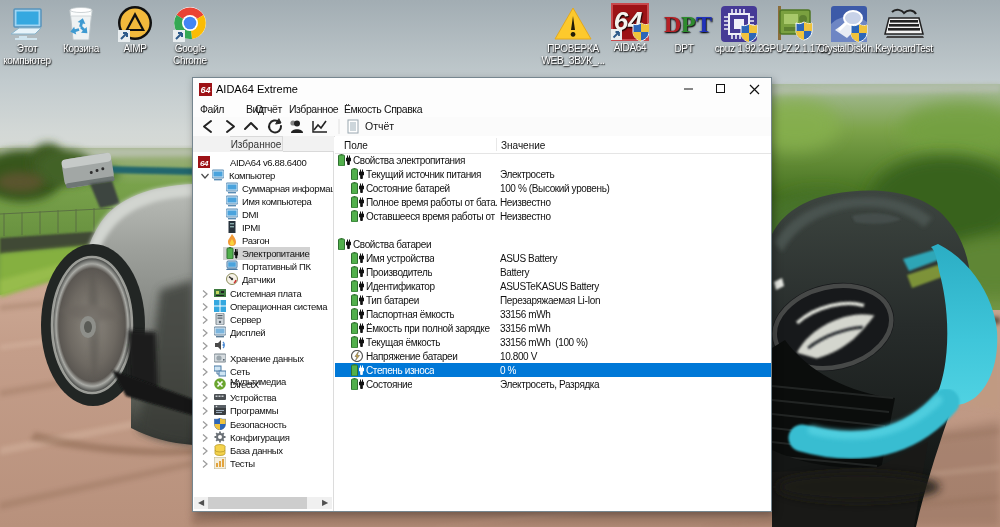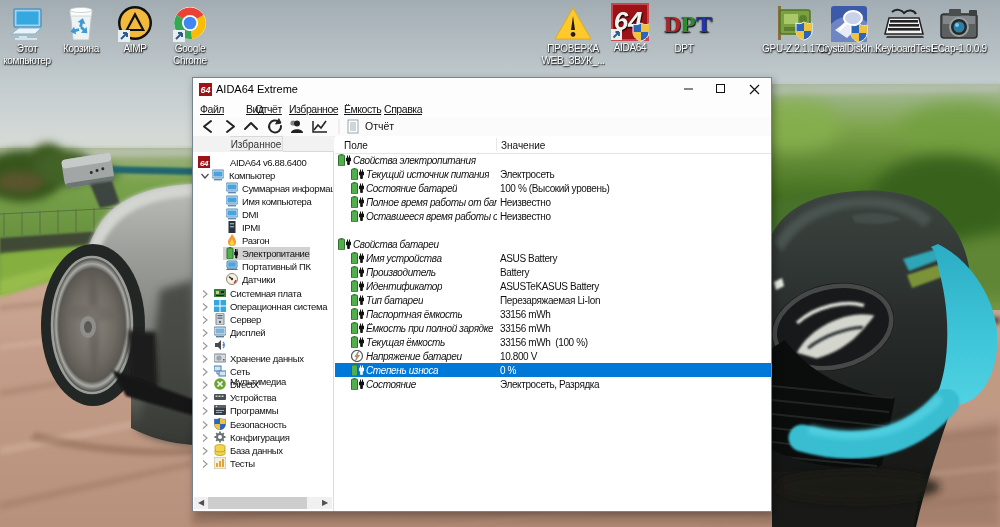--- a/index.html
+++ b/index.html
@@ -11,21 +11,21 @@
          text-shadow:0 1px 2px rgba(0,0,0,.85),1px 1px 1px rgba(0,0,0,.7);}
   .dicon .ig{height:39px;display:flex;align-items:flex-start;justify-content:center;}
   
   #win{position:absolute;left:192px;top:77px;width:578px;height:433px;
        background:#fff;border:1px solid #76868f;
        box-shadow:2px 3px 8px rgba(0,0,0,.35);font-size:10px;color:#111;}
   #titlebar{position:absolute;left:0;top:0;right:0;height:22px;background:#fdfdfd;}
   #title{position:absolute;left:23px;top:5px;font-size:11px;color:#000;}
   #menubar{position:absolute;left:0;top:22px;right:0;height:17px;background:#fdfdfd;
            font-size:10.5px;letter-spacing:-0.45px;}
-  #menubar span{position:absolute;top:3px;text-decoration:underline;}
+  #menubar span{position:absolute;top:3px;}
   #toolbar{position:absolute;left:0;top:39px;right:0;height:19px;background:#fbfbfb;
            border-bottom:1px solid #e2e2e2;}
   
   #tabs{position:absolute;left:0;top:58px;width:141px;height:16px;background:#f2f2f2;}
   .tab{position:absolute;top:0;height:15px;font-size:10px;text-align:center;padding-top:2px;box-sizing:border-box;}
   #treepane{position:absolute;left:0;top:74px;width:140px;bottom:0;background:#fff;
             border-right:1px solid #dcdcdc;overflow:hidden;}
   .trow{position:absolute;height:13px;white-space:nowrap;font-size:9.5px;letter-spacing:-0.35px;}
   .trow .lbl{position:absolute;top:1px;}
   .ticon{position:absolute;top:0;width:12px;height:12px;}
@@ -33,21 +33,21 @@
   #hsb .thumb{position:absolute;left:14px;top:0;width:99px;height:12px;background:#cdcdcd;}
   #hsb .ar{position:absolute;top:0;width:14px;height:12px;color:#505050;font-size:8px;text-align:center;line-height:12px;}
   
   #list{position:absolute;left:142px;top:58px;right:0;bottom:0;background:#fff;overflow:hidden;}
   #lhead{position:absolute;left:0;top:0;right:0;height:17px;background:#fff;
          border-bottom:1px solid #e5e5e5;font-size:10px;}
   #lhead .c1{position:absolute;left:9px;top:4px;}
   #lhead .c2{position:absolute;left:166px;top:4px;}
   #lhead .sep{position:absolute;left:161px;top:2px;bottom:2px;width:1px;background:#e8e8e8;}
   .lrow{position:absolute;left:0;right:0;height:14px;white-space:nowrap;font-size:10px;letter-spacing:-0.38px;}
-  .lrow .f{position:absolute;top:2px;max-width:131px;overflow:hidden;font-style:italic;}
+  .lrow .f{position:absolute;top:2px;max-width:131px;overflow:hidden;}
   .lrow .v{position:absolute;left:165px;top:2px;}
   .sel{background:#0078d7;color:#fff;}
   .bat{position:absolute;top:1px;width:14px;height:12px;}
 </style></head>
 <body>
 <div id="desk">
 
   <svg class="abs" width="1000" height="527" viewBox="0 0 1000 527" style="left:0;top:0">
     <defs>
       <linearGradient id="sky" x1="0" y1="0" x2="0" y2="1">
@@ -332,20 +332,41 @@
   <div class="dicon" style="left:650px;top:4px">
       <div class="ig">
     <svg width="60" height="40" viewBox="0 0 60 40">
       <text x="10" y="28" font-size="24" font-weight="bold" font-family="Liberation Serif,serif" fill="#b52025">D</text>
       <text x="27" y="28" font-size="24" font-weight="bold" font-family="Liberation Serif,serif" fill="#2e8b2e">P</text>
       <text x="42" y="28" font-size="24" font-weight="bold" font-family="Liberation Serif,serif" fill="#2233bb">T</text>
     </svg>
       </div>
     <div>DPT</div>
     </div>
+  <div class="dicon" style="left:705px;top:4px">
+      <div class="ig">
+    <svg width="40" height="40" viewBox="0 0 40 40">
+      <rect x="2" y="2" width="36" height="36" rx="4" fill="#463a96"></rect>
+      <rect x="10" y="10" width="20" height="20" fill="none" stroke="#efeff8" stroke-width="2"></rect>
+      <rect x="15" y="15" width="10" height="10" fill="#efeff8"></rect>
+      <g stroke="#efeff8" stroke-width="1.6">
+        <path d="M13,10 L13,5 M17,10 L17,5 M21,10 L21,5 M25,10 L25,5"></path>
+        <path d="M13,30 L13,35 M17,30 L17,35 M21,30 L21,35 M25,30 L25,35"></path>
+        <path d="M10,13 L5,13 M10,17 L5,17 M10,21 L5,21 M10,25 L5,25"></path>
+        <path d="M30,13 L35,13 M30,17 L35,17 M30,21 L35,21 M30,25 L35,25"></path>
+      </g>
+      <g transform="translate(22,20)">
+        <path d="M8,0 C11,2 14,2 16,1 L16,9 C16,14 12,17 8,18 C4,17 0,14 0,9 L0,1 C2,2 5,2 8,0 Z" fill="#2d66b8" stroke="#fff" stroke-width="1"></path>
+        <path d="M8,0 C11,2 14,2 16,1 L16,9 L8,9 Z" fill="#f0c33c"></path>
+        <path d="M0,9 L8,9 L8,18 C4,17 0,14 0,9 Z" fill="#f0c33c"></path>
+      </g>
+    </svg>
+      </div>
+    <div>cpuz 1.92.2</div>
+    </div>
   <div class="dicon" style="left:761px;top:4px">
       <div class="ig">
     <svg width="46" height="40" viewBox="0 0 46 40">
       <rect x="6" y="2" width="3" height="34" fill="#8a6d3b"></rect>
       <rect x="8" y="6" width="30" height="24" rx="2" fill="#7aa03f" stroke="#4f7525" stroke-width="1.5"></rect>
       <rect x="12" y="10" width="14" height="10" fill="#a8c86a"></rect>
       <circle cx="31" cy="15" r="4" fill="#5d8030"></circle>
       <rect x="12" y="23" width="20" height="4" fill="#5d8030"></rect>
       <g transform="translate(24,18)">
         <path d="M8,0 C11,2 14,2 16,1 L16,9 C16,14 12,17 8,18 C4,17 0,14 0,9 L0,1 C2,2 5,2 8,0 Z" fill="#2d66b8" stroke="#fff" stroke-width="1"></path>
@@ -380,34 +401,20 @@
       <g fill="#222">
         <rect x="8" y="16" width="28" height="2.6"></rect>
         <rect x="7" y="20" width="30" height="2.6"></rect>
         <rect x="6" y="24" width="32" height="2.6"></rect>
       </g>
       <path d="M10,8 C14,4 20,6 22,9 C26,5 32,6 34,10" stroke="#222" stroke-width="2" fill="none"></path>
       <path d="M5,32 L41,32 L42,34 L4,34 Z" fill="#444"></path>
     </svg>
       </div>
     <div>KeyboardTest</div>
-    </div>
-  <div class="dicon" style="left:925px;top:4px">
-      <div class="ig">
-    <svg width="44" height="40" viewBox="0 0 44 40">
-      <rect x="4" y="10" width="36" height="24" rx="3" fill="#5c615f" stroke="#2e302f" stroke-width="1.5"></rect>
-      <rect x="6" y="12" width="32" height="8" fill="#80868a"></rect>
-      <rect x="12" y="5" width="12" height="7" rx="1" fill="#4a4e4c"></rect>
-      <rect x="32" y="6" width="8" height="6" rx="1" fill="#3c403e"></rect>
-      <circle cx="22" cy="23" r="9" fill="#23282a" stroke="#9ba19e" stroke-width="2"></circle>
-      <circle cx="22" cy="23" r="5.5" fill="#2e7fa8"></circle>
-      <circle cx="20" cy="21" r="2" fill="#7ec6e0"></circle>
-    </svg>
-      </div>
-    <div>ECap-1.0.0.9</div>
     </div>
 
   <div id="win">
     <div id="titlebar">
       <svg class="abs" style="left:6px;top:5px" width="13" height="13" viewBox="0 0 13 13">
         <rect width="13" height="13" fill="#9d1216"></rect>
         <text x="6.5" y="10" font-size="9" font-weight="bold" fill="#fff" text-anchor="middle" font-style="italic">64</text>
       </svg>
       <div id="title">AIDA64 Extreme</div>
       <svg class="abs" style="left:489px;top:0" width="89px" height="22" viewBox="0 0 89 22">

